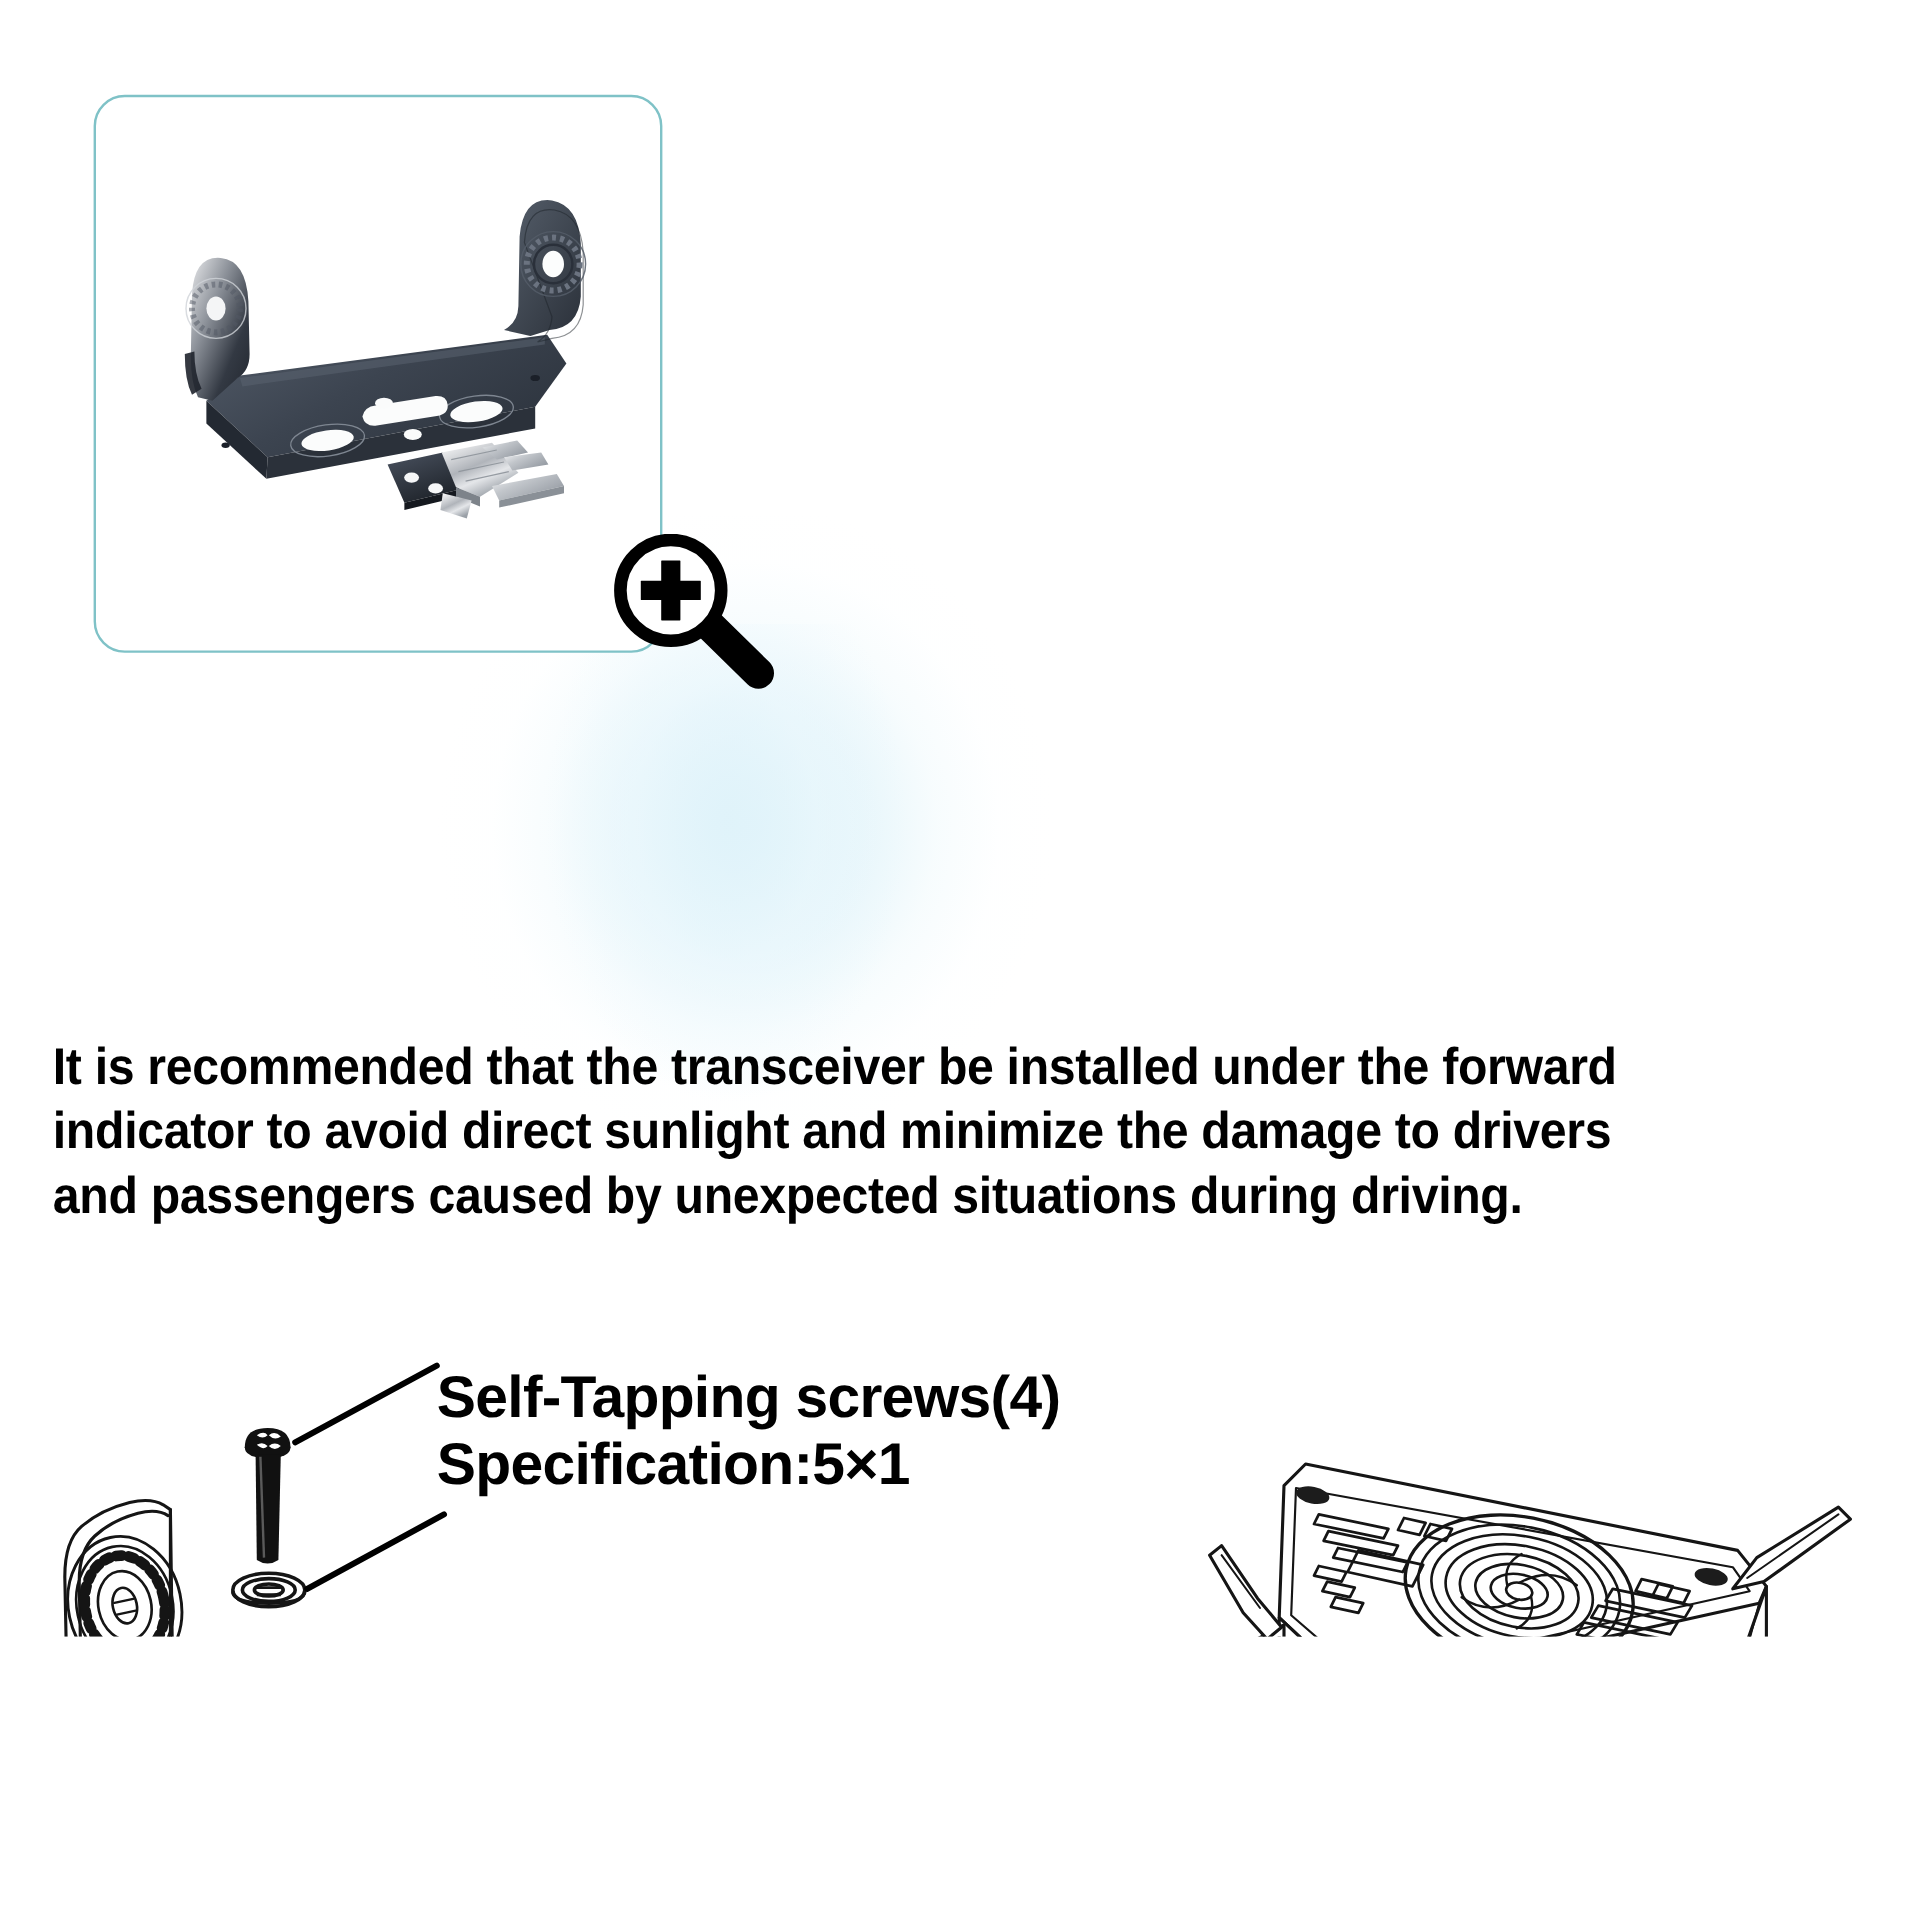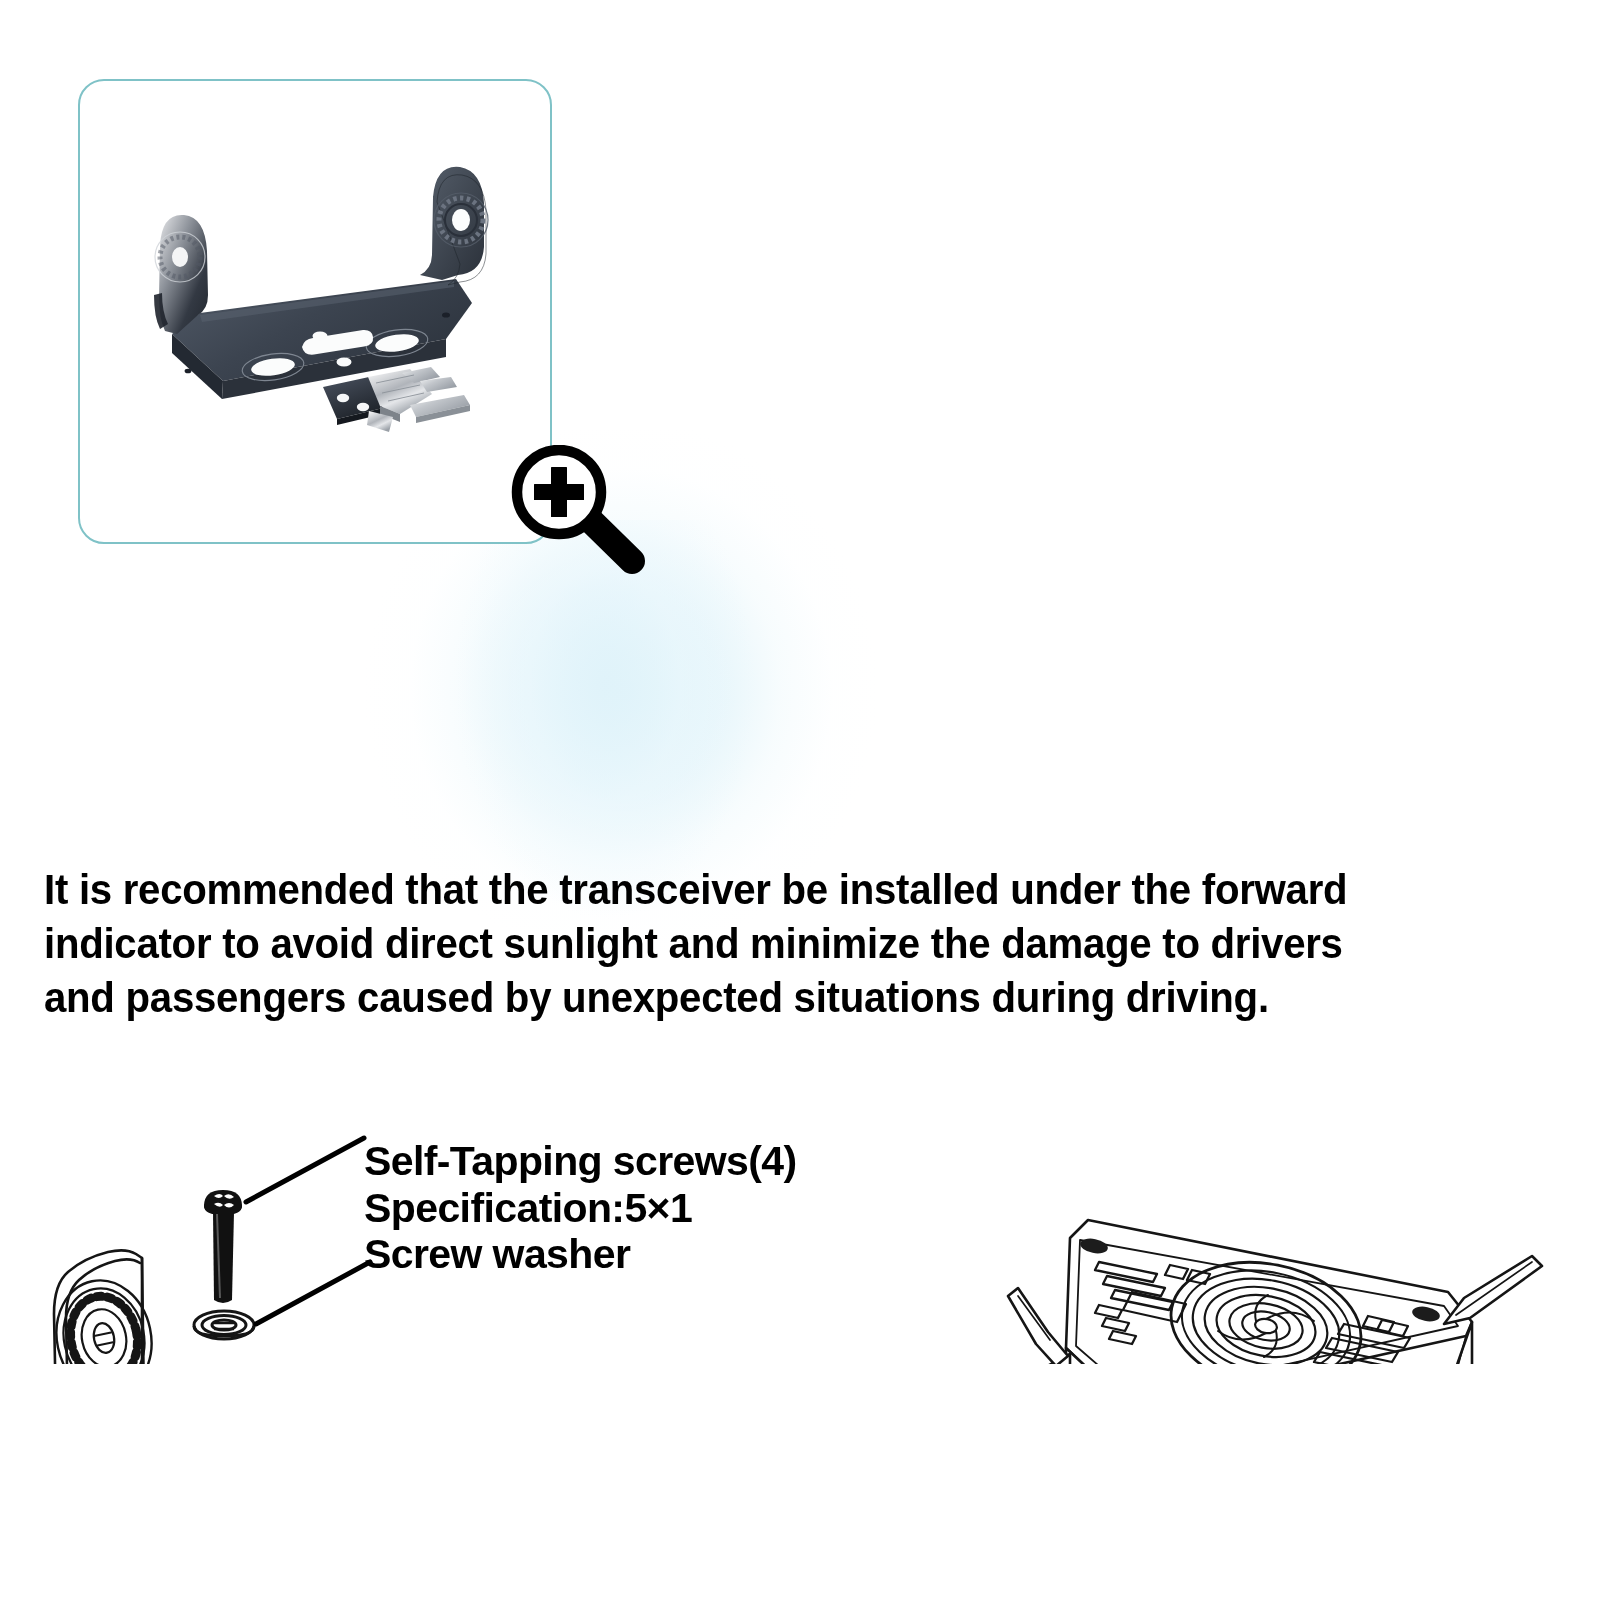--- a/index.html
+++ b/index.html
@@ -105,21 +105,21 @@
     height: 480px;
   }
 
   
   #callouts {
     position: absolute;
     left: 364px;
     top: 1138px;
     width: 560px;
     font-weight: bold;
-    font-size: 41px;
+    font-size: 49px;
     line-height: 1.14;
     color: #000;
     font-family: "Liberation Sans", "DejaVu Sans", sans-serif;
     letter-spacing: -0.6px;
     white-space: nowrap;
   }
   #callouts .cl { display: block; }
 
   .lbl-line { display:block; }
 </style>
@@ -432,21 +432,20 @@
       <g stroke="#000" stroke-width="5" fill="none" stroke-linecap="round">
         <path d="M 228 92 L 346 28"></path>
         <path d="M 238 214 L 352 152"></path>
       </g>
     </svg>
   </div>
 
   <div id="callouts">
     <span class="cl">Self-Tapping screws(4)</span>
     <span class="cl">Specification:5×1</span>
-    <span class="cl">Screw washer</span>
   </div>
 
   <div id="radio-diagram">
     <svg viewBox="0 0 700 480" width="700" height="480">
       <g fill="#ffffff" stroke="#151515" stroke-width="2.6" stroke-linejoin="round" stroke-linecap="round">
 
         <path d="M 200 128
                  L 218 110
                  L 578 182
                  L 602 212

